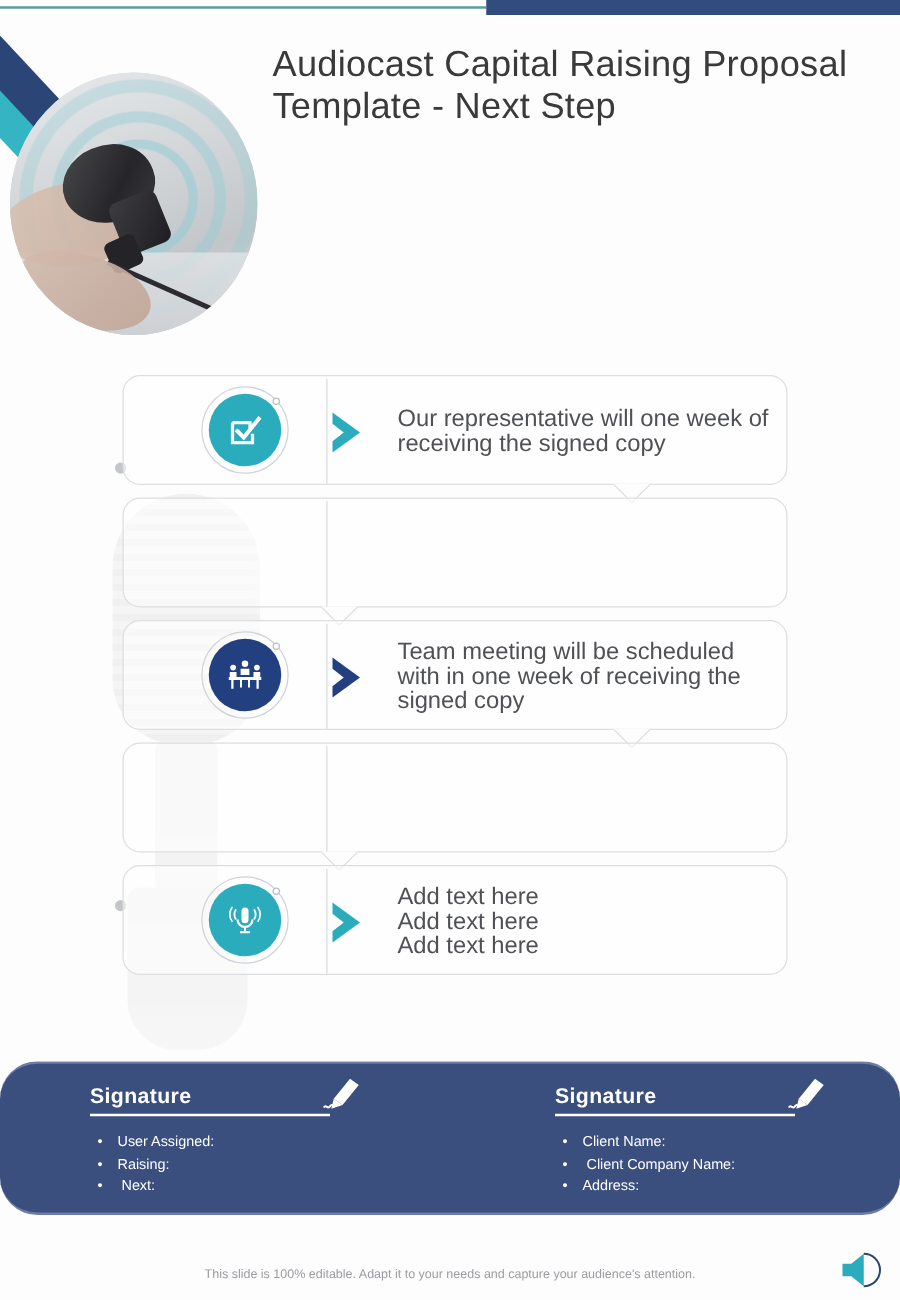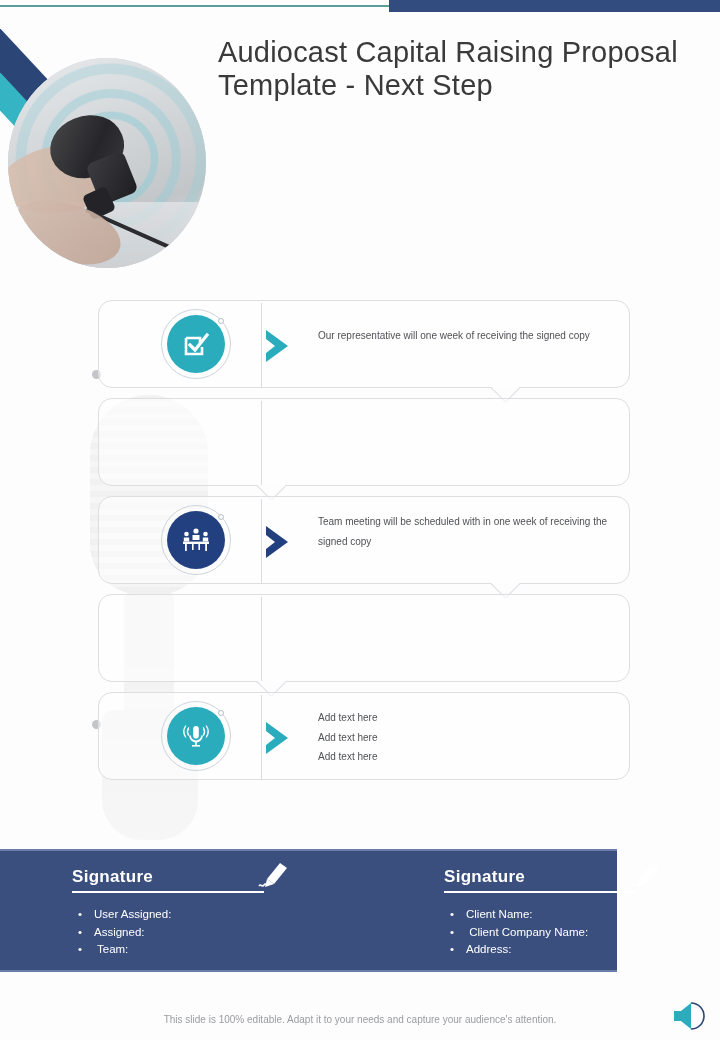--- a/index.html
+++ b/index.html
@@ -255,33 +255,34 @@
   .badge svg { position: relative; z-index: 2; }
 
   .chev {
     position: absolute;
     width: 34px; height: 40px;
   }
   .body-text {
     position: absolute;
     left: 318px;
     width: 300px;
-    font-size: 10px;
+    font-size: 19px;
     line-height: 19.5px;
     color: #4f5154;
   }
 
   
   .sig-band {
     position: absolute;
     left: 0; top: 849px;
-    width: 617px; height: 123px;
+    width: 720px; height: 123px;
     background: #3b4f7e;
     border-top: 2px solid #6b7da8;
     border-bottom: 2px solid #6b7da8;
+    border-radius: 30px;
   }
   .sig-col { position: absolute; top: 16px; }
   .sig-col.a { left: 72px; }
   .sig-col.b { left: 444px; }
 
   .sig-head {
     position: relative;
     width: 192px;
     padding-bottom: 4px;
     border-bottom: 2px solid #ffffff;
@@ -466,22 +467,22 @@
         <span class="pen-icon">
           <svg width="34" height="30" viewBox="0 0 34 30">
             <path d="M22 2 l7 5 -13 16 -7 -5 z" fill="#fff"></path>
             <path d="M9 18 l7 5 -9 3 z" fill="#fff"></path>
             <path d="M1 25 c2 -3 3 2 5 -1 c2 -3 3 2 5 -1" fill="none" stroke="#fff" stroke-width="1.6"></path>
           </svg>
         </span>
       </div>
       <ul class="sig-list">
         <li>User Assigned:</li>
-        <li>Assigned:</li>
-        <li> Team:</li>
+        <li>Raising:</li>
+        <li> Next:</li>
       </ul>
     </div>
 
     <div class="sig-col b">
       <div class="sig-head">
         <span class="sig-head-label">Signature</span>
         <span class="pen-icon">
           <svg width="34" height="30" viewBox="0 0 34 30">
             <path d="M22 2 l7 5 -13 16 -7 -5 z" fill="#fff"></path>
             <path d="M9 18 l7 5 -9 3 z" fill="#fff"></path>

